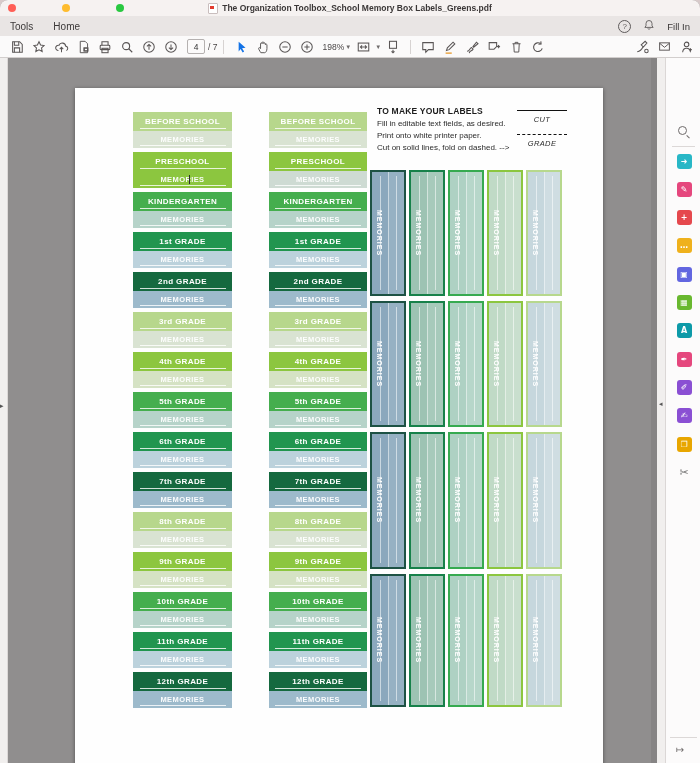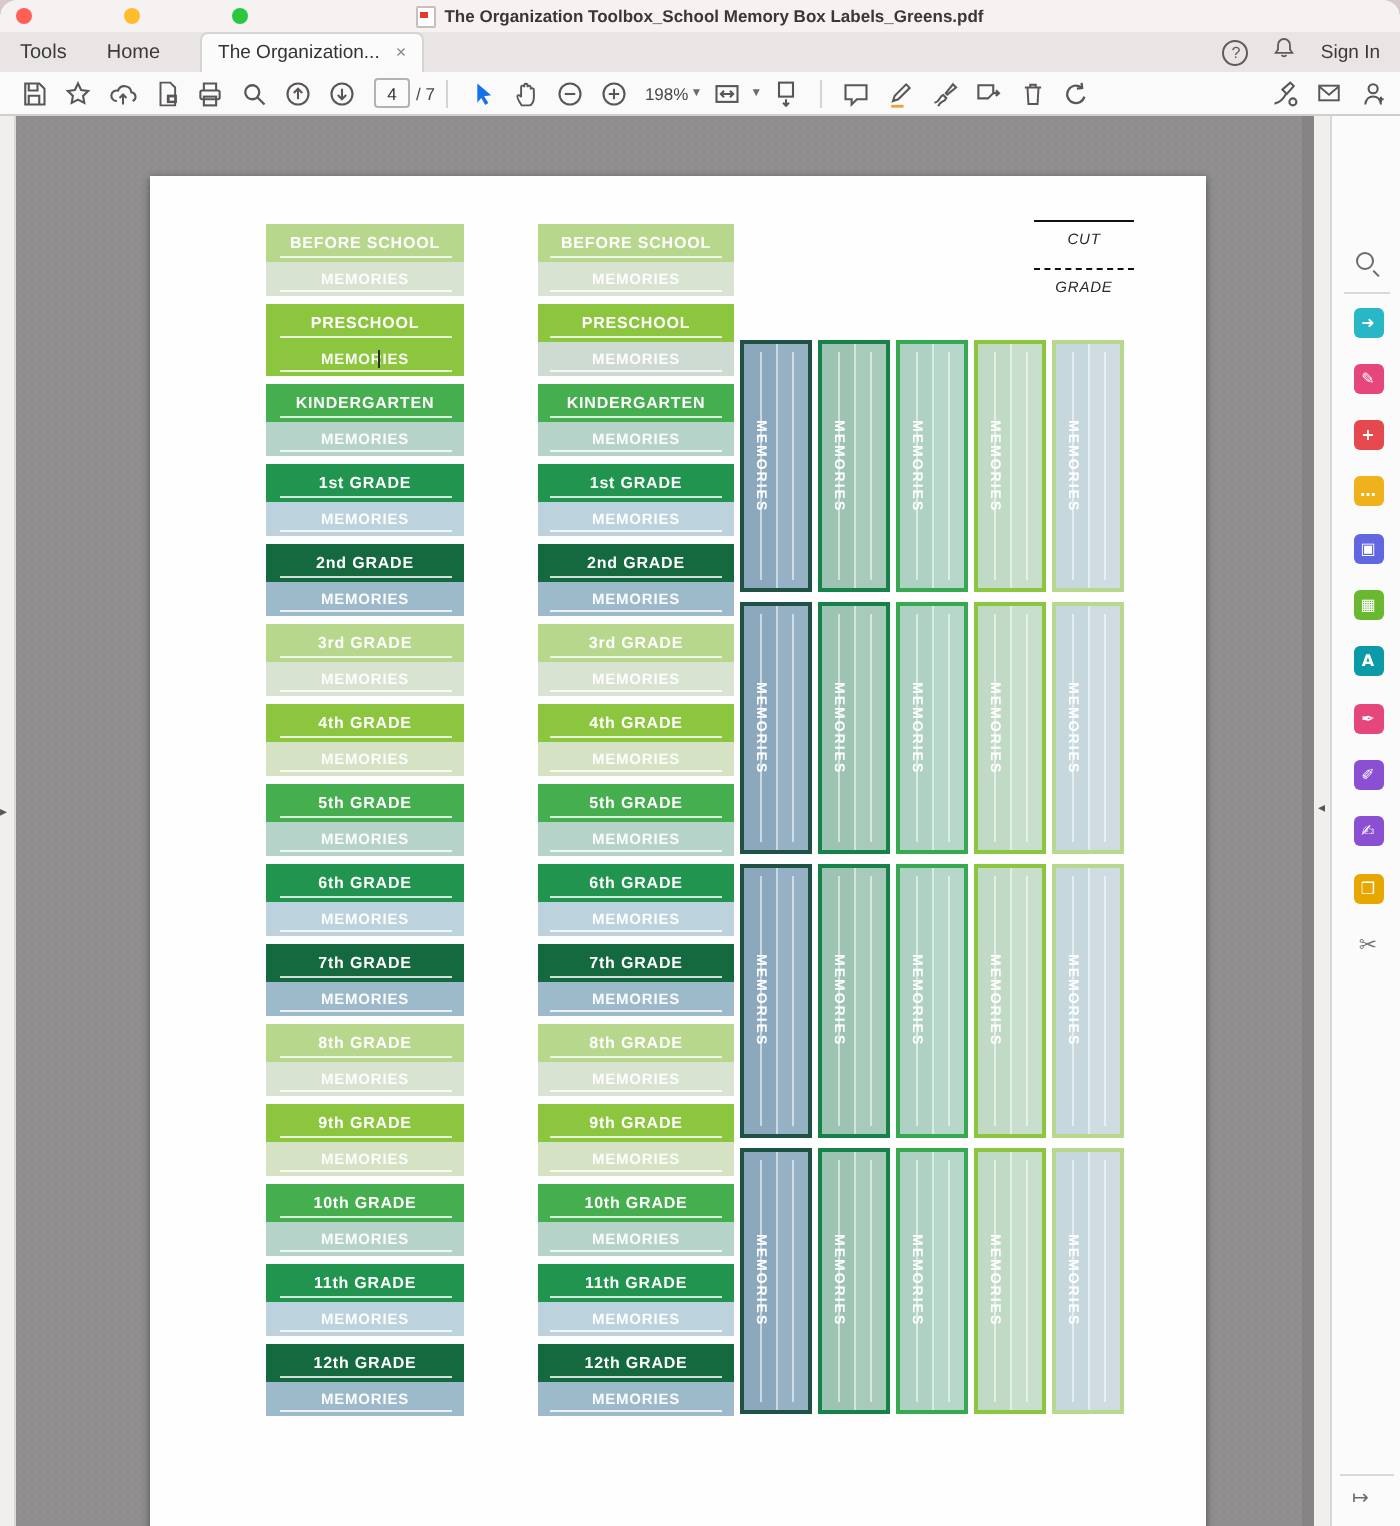--- a/index.html
+++ b/index.html
@@ -91,33 +91,29 @@
     <span class="tlight tl-green"></span>
     <div id="title-center">
       <span id="pdficon"></span>
       <span id="title-text">The Organization Toolbox_School Memory Box Labels_Greens.pdf</span>
     </div>
   </div>
 
   <div id="tabbar">
     <span class="tab">Tools</span>
     <span class="tab">Home</span>
-    <span class="doc-tab">
-      <span class="label">The Organization...</span>
-      <span class="tab-close">×</span>
-    </span>
     <span id="tabbar-right">
       <span id="help-icon">?</span>
       <span>
         <svg width="12" height="12" viewBox="0 0 16 16" fill="none" stroke="#5f5b5b" stroke-width="1.2">
             <path d="M8 2a4 4 0 0 1 4 4v3l1.5 2.2h-11L4 9V6a4 4 0 0 1 4-4z"></path>
             <path d="M6.5 12.6a1.6 1.6 0 0 0 3 0"></path>
           </svg>
       </span>
-      <span id="signin">Sign In</span>
+      <span id="signin">Fill In</span>
     </span>
   </div>
 
   <div id="toolbar">
     <span class="ticon">
         <svg width="14" height="14" viewBox="0 0 16 16" fill="none" stroke="#5a5656" stroke-width="1.2">
           <path d="M3 2h8l3 3v9H3z"></path>
           <path d="M5 2v4h5V2M5 14V9h6v5"></path>
         </svg>
       </span>
@@ -260,20 +256,26 @@
         </svg>
       </span>
   </div>
 
   <div id="leftstrip"></div>
   <span id="left-arrow">▸</span>
 
   <div id="canvas">
     <div id="page">
 
+      <div id="instructions">
+        <div id="instr-title">TO MAKE YOUR LABELS</div>
+        <div class="instr-line">Fill in editable text fields, as desired.</div>
+        <div class="instr-line">Print onto white printer paper.</div>
+        <div class="instr-line">Cut on solid lines, fold on dashed.  --&gt;</div>
+      </div>
 
       <div id="legend">
         <div id="cut-line"></div>
         <div class="legend-label">CUT</div>
         <div id="fold-line"></div>
         <div class="legend-label">GRADE</div>
       </div>
 
       <div id="labels-grid">
           <div class="lrow">

